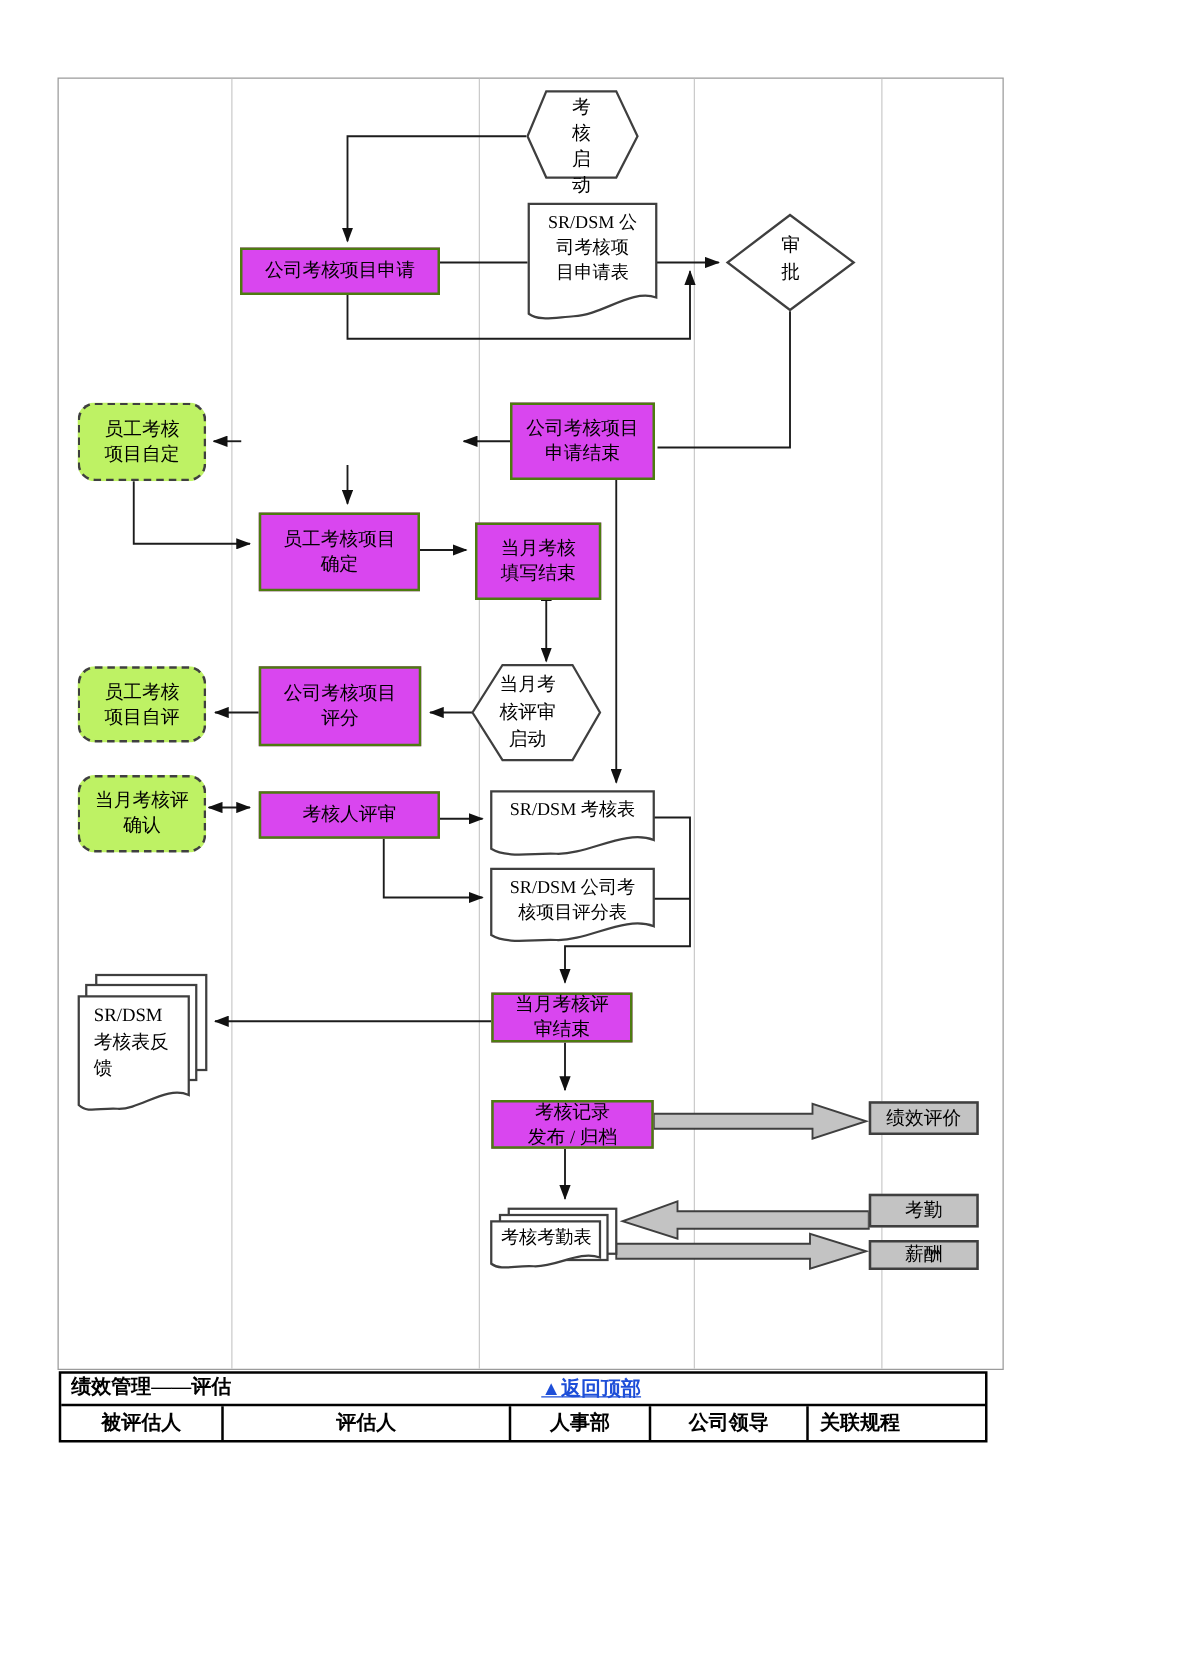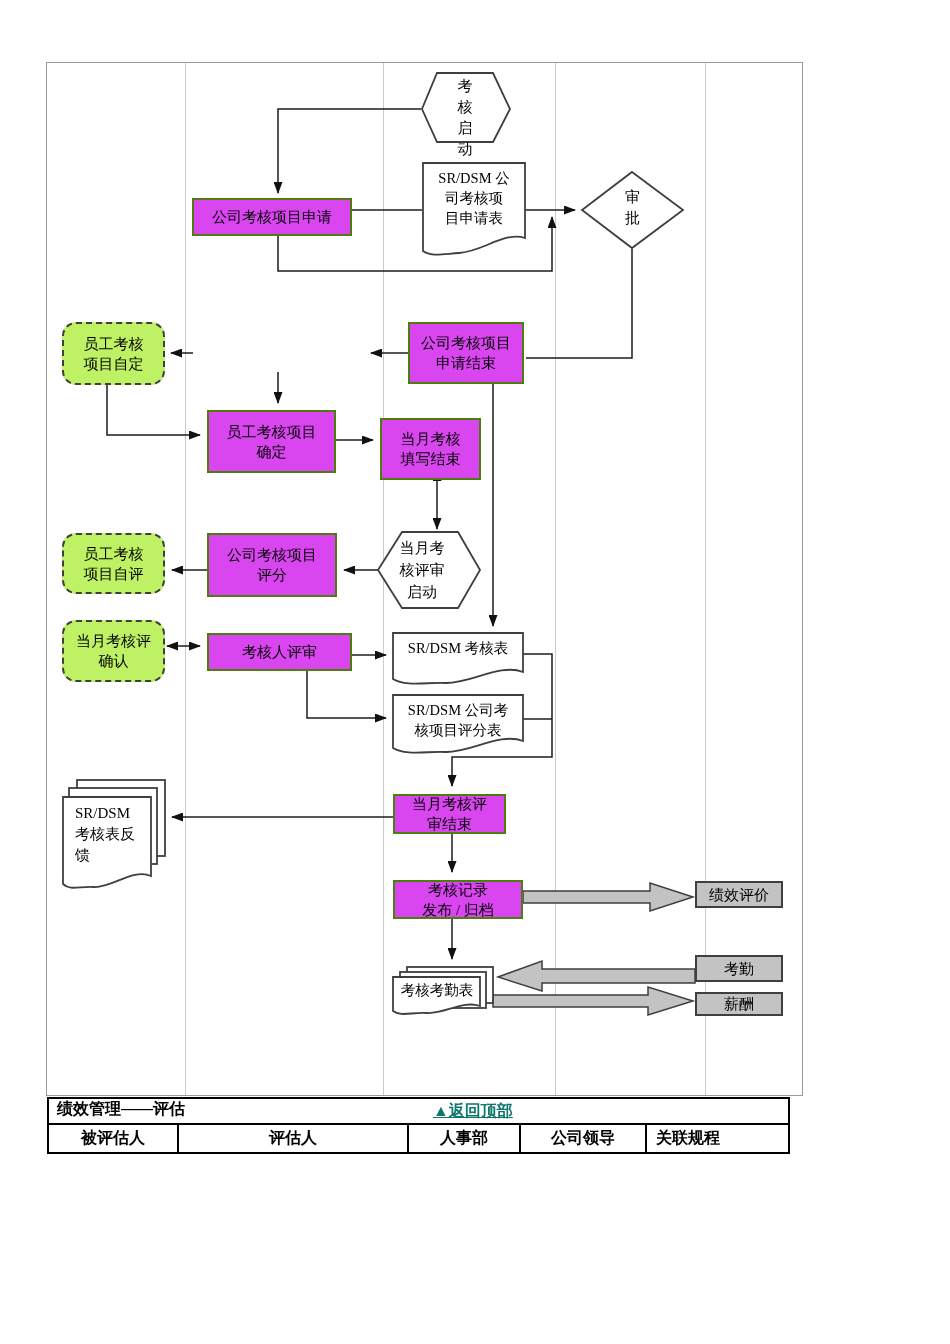--- a/index.html
+++ b/index.html
@@ -21,21 +21,21 @@
   .label  { position:absolute; white-space:pre-line; text-align:center; font-size:15px;
             line-height:20px; z-index:4; }
   .label.left { text-align:left; }
 
   .ftable { position:absolute; left:47px; top:1097px; width:743px; border:2px solid #000;
             box-sizing:border-box; background:#fff; z-index:5; font-size:16px; font-weight:bold; }
   .trow { position:relative; height:24px; display:flex; align-items:flex-start;
           border-bottom:2px solid #000; }
   .title-text { padding-left:8px; }
   .back-link { position:absolute; left:384px; top:0; height:24px; display:flex; align-items:center;
-               color:#0f766e; text-decoration:underline; cursor:pointer; }
+               color:#1d4ed8; text-decoration:underline; cursor:pointer; }
   .hrow { height:27px; display:flex; }
   .hcell { display:flex; align-items:center; justify-content:center;
            border-right:2px solid #000; box-sizing:border-box; }
   .hcell.last { border-right:none; justify-content:flex-start; padding-left:9px; flex:1; }
 </style>
 </head>
 <body>
 
 <div class="page">
 

